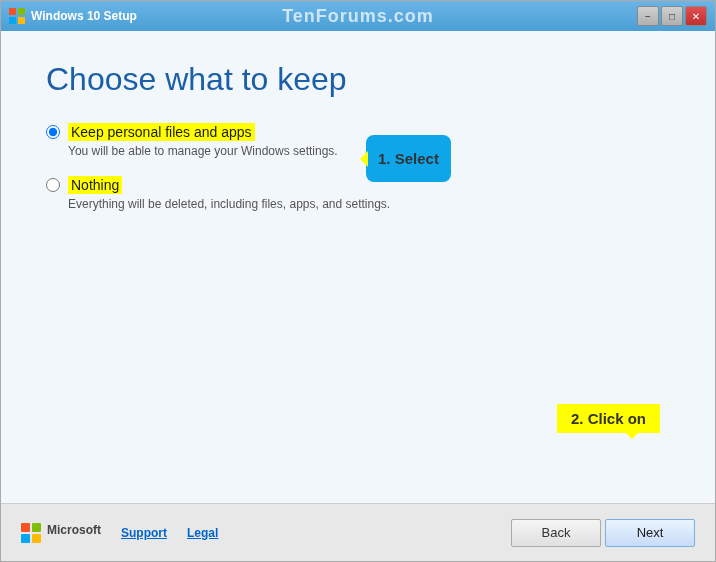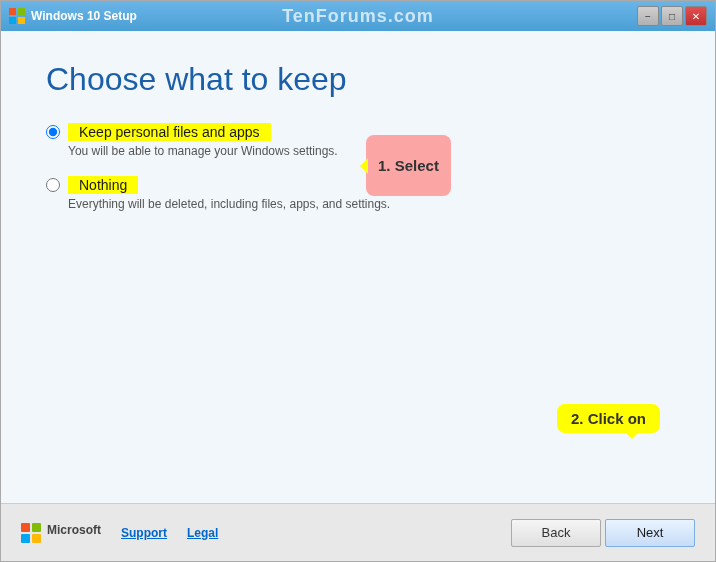--- a/index.html
+++ b/index.html
@@ -109,41 +109,41 @@
       width: 14px;
       height: 14px;
       flex-shrink: 0;
       cursor: pointer;
     }
 
     .option-label {
       font-size: 14px;
       color: #1a1a1a;
       background-color: #ffff00;
-      padding: 1px 11px;
+      padding: 1px 3px;
       cursor: pointer;
     }
 
     .option-description {
       font-size: 12px;
       color: #555;
       margin-left: 22px;
     }
 
     
     .callout-1 {
       position: absolute;
       top: 12px;
       left: 320px;
     }
 
     .callout-bubble {
-      background: #fca5a5;
+      background: #0ea5e9;
       border-radius: 8px;
-      padding: 22px 12px;
+      padding: 15px 12px;
       font-size: 15px;
       font-weight: bold;
       color: #333;
       position: relative;
       display: inline-block;
     }
 
     .callout-bubble::before {
       content: '';
       position: absolute;
@@ -156,21 +156,21 @@
 
     
     .callout-2-wrapper {
       position: absolute;
       bottom: 70px;
       right: 10px;
     }
 
     .callout-2-bubble {
       background: #ffff00;
-      border-radius: 8px;
+      border-radius: 0;
       padding: 6px 14px;
       font-size: 15px;
       font-weight: bold;
       color: #333;
       position: relative;
       display: inline-block;
     }
 
     .callout-2-bubble::after {
       content: '';

